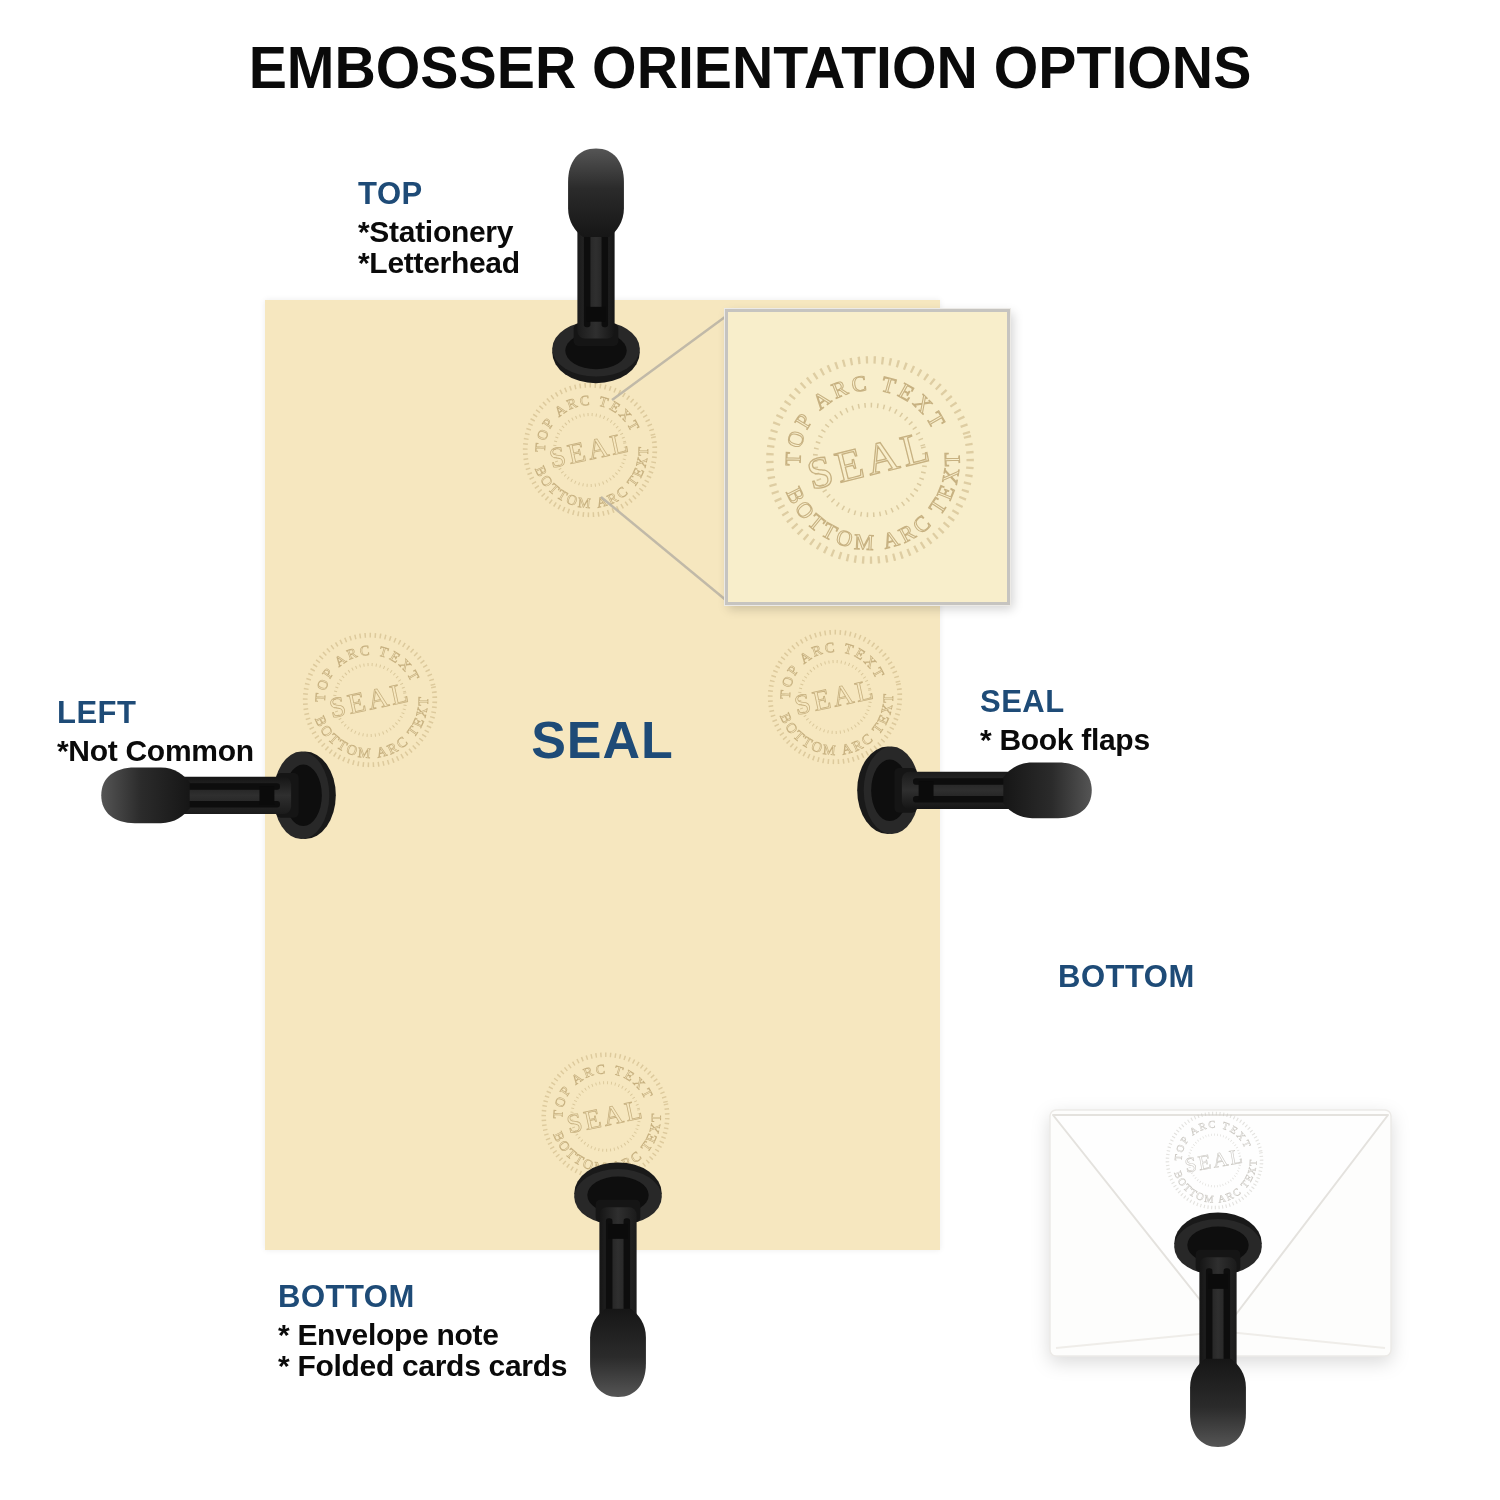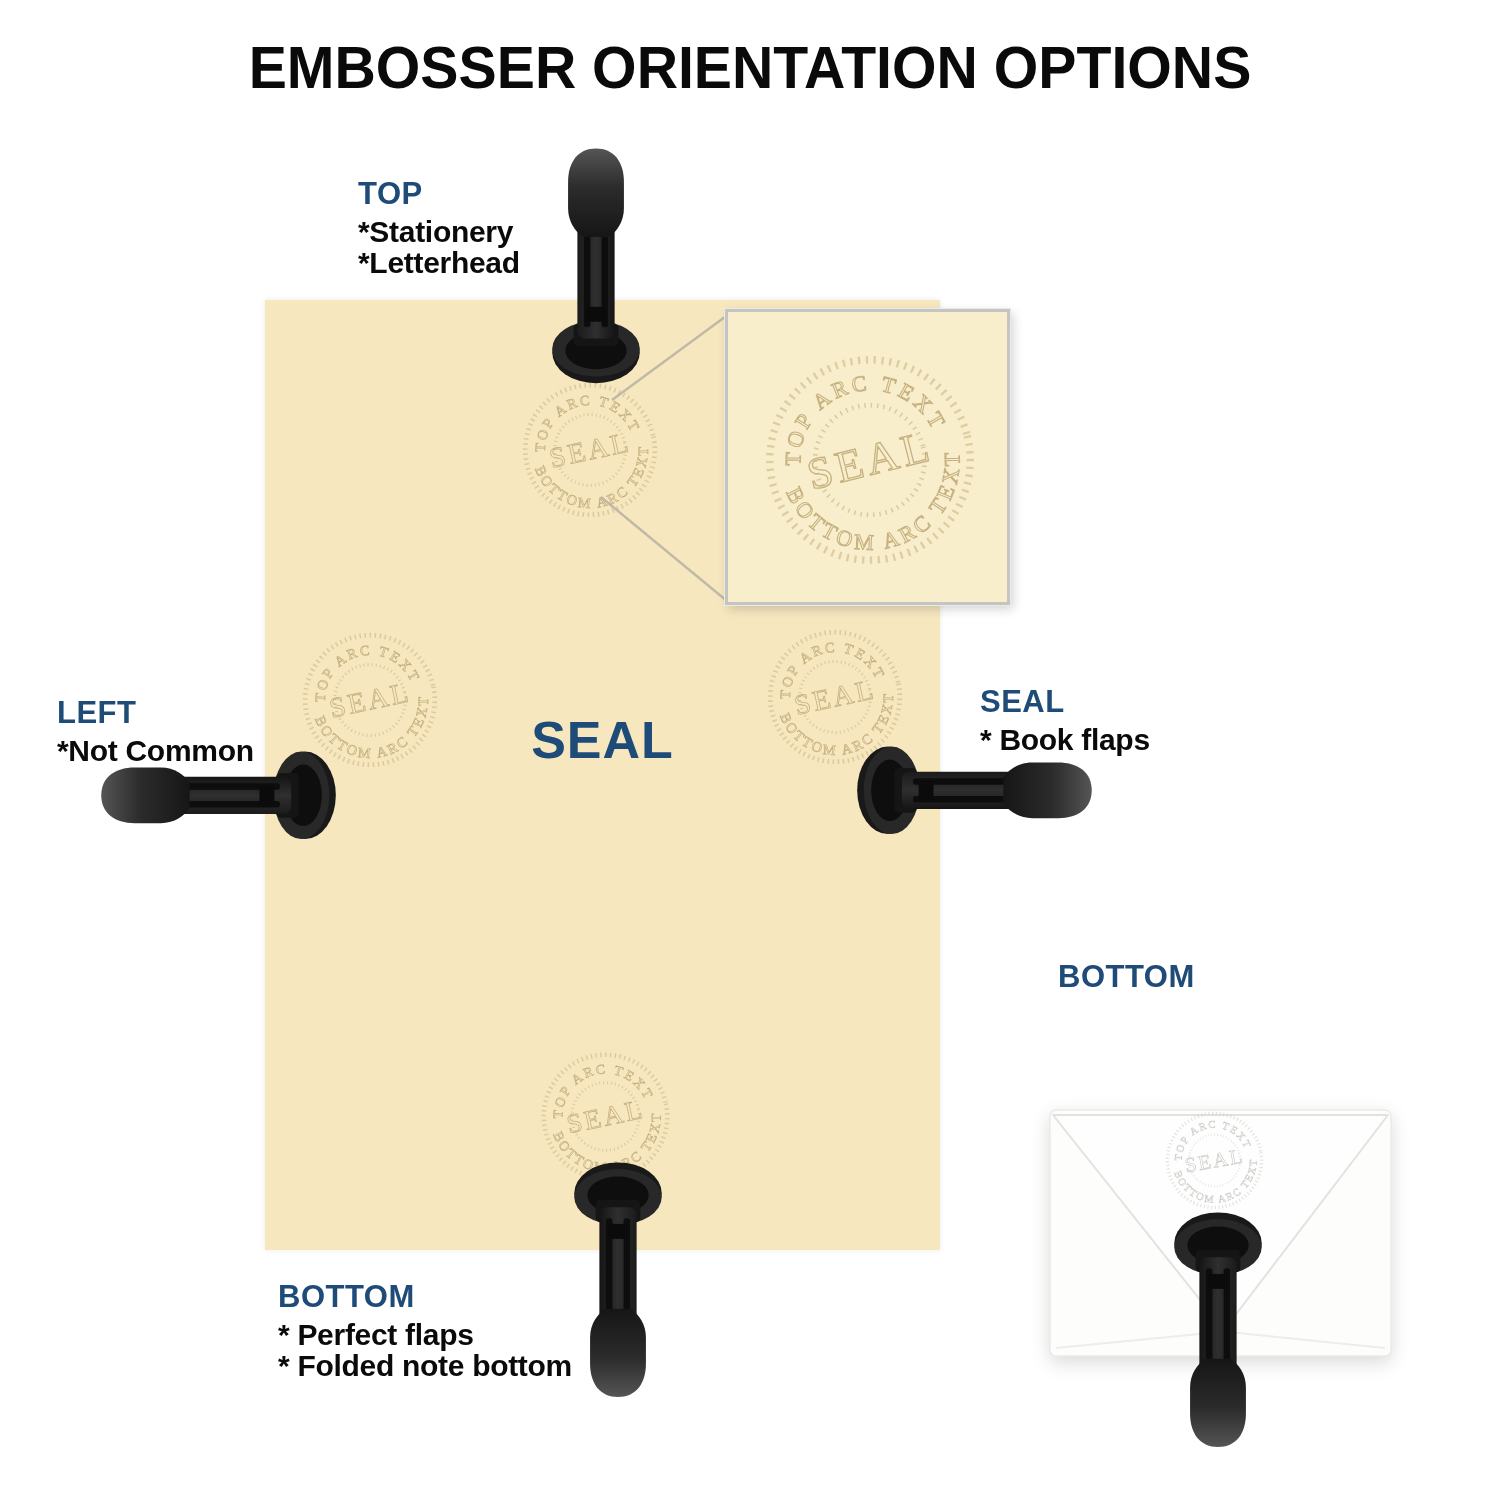--- a/index.html
+++ b/index.html
@@ -138,22 +138,22 @@
     <div class="t">*Not Common</div>
   </div>
 
   <div class="abs lbl" style="left:980px;top:686px">
     <div class="h">SEAL</div>
     <div class="t">* Book flaps</div>
   </div>
 
   <div class="abs lbl" style="left:278px;top:1281px">
     <div class="h">BOTTOM</div>
-    <div class="t">* Perfect flaps</div>
-    <div class="t">* Folded note bottom</div>
+    <div class="t">* Envelope note</div>
+    <div class="t">* Folded cards cards</div>
   </div>
 
   <div class="abs lbl" style="left:1058px;top:961px">
     <div class="h">BOTTOM</div>
   </div>
 
   <svg class="abs envelope-svg" style="left:1048px;top:1100px" width="345" height="262">
     <rect x="2" y="10" width="341" height="246" rx="6" fill="#fdfdfc" stroke="#eceae7" stroke-width="1.5"></rect>
     <path d="M5,15 L340,15 L176,230 Z" fill="#fefefe" stroke="#e4e2de" stroke-width="2" stroke-linejoin="round"></path>
     <line x1="8" y1="248" x2="172" y2="232" stroke="#efede9" stroke-width="2"></line>

